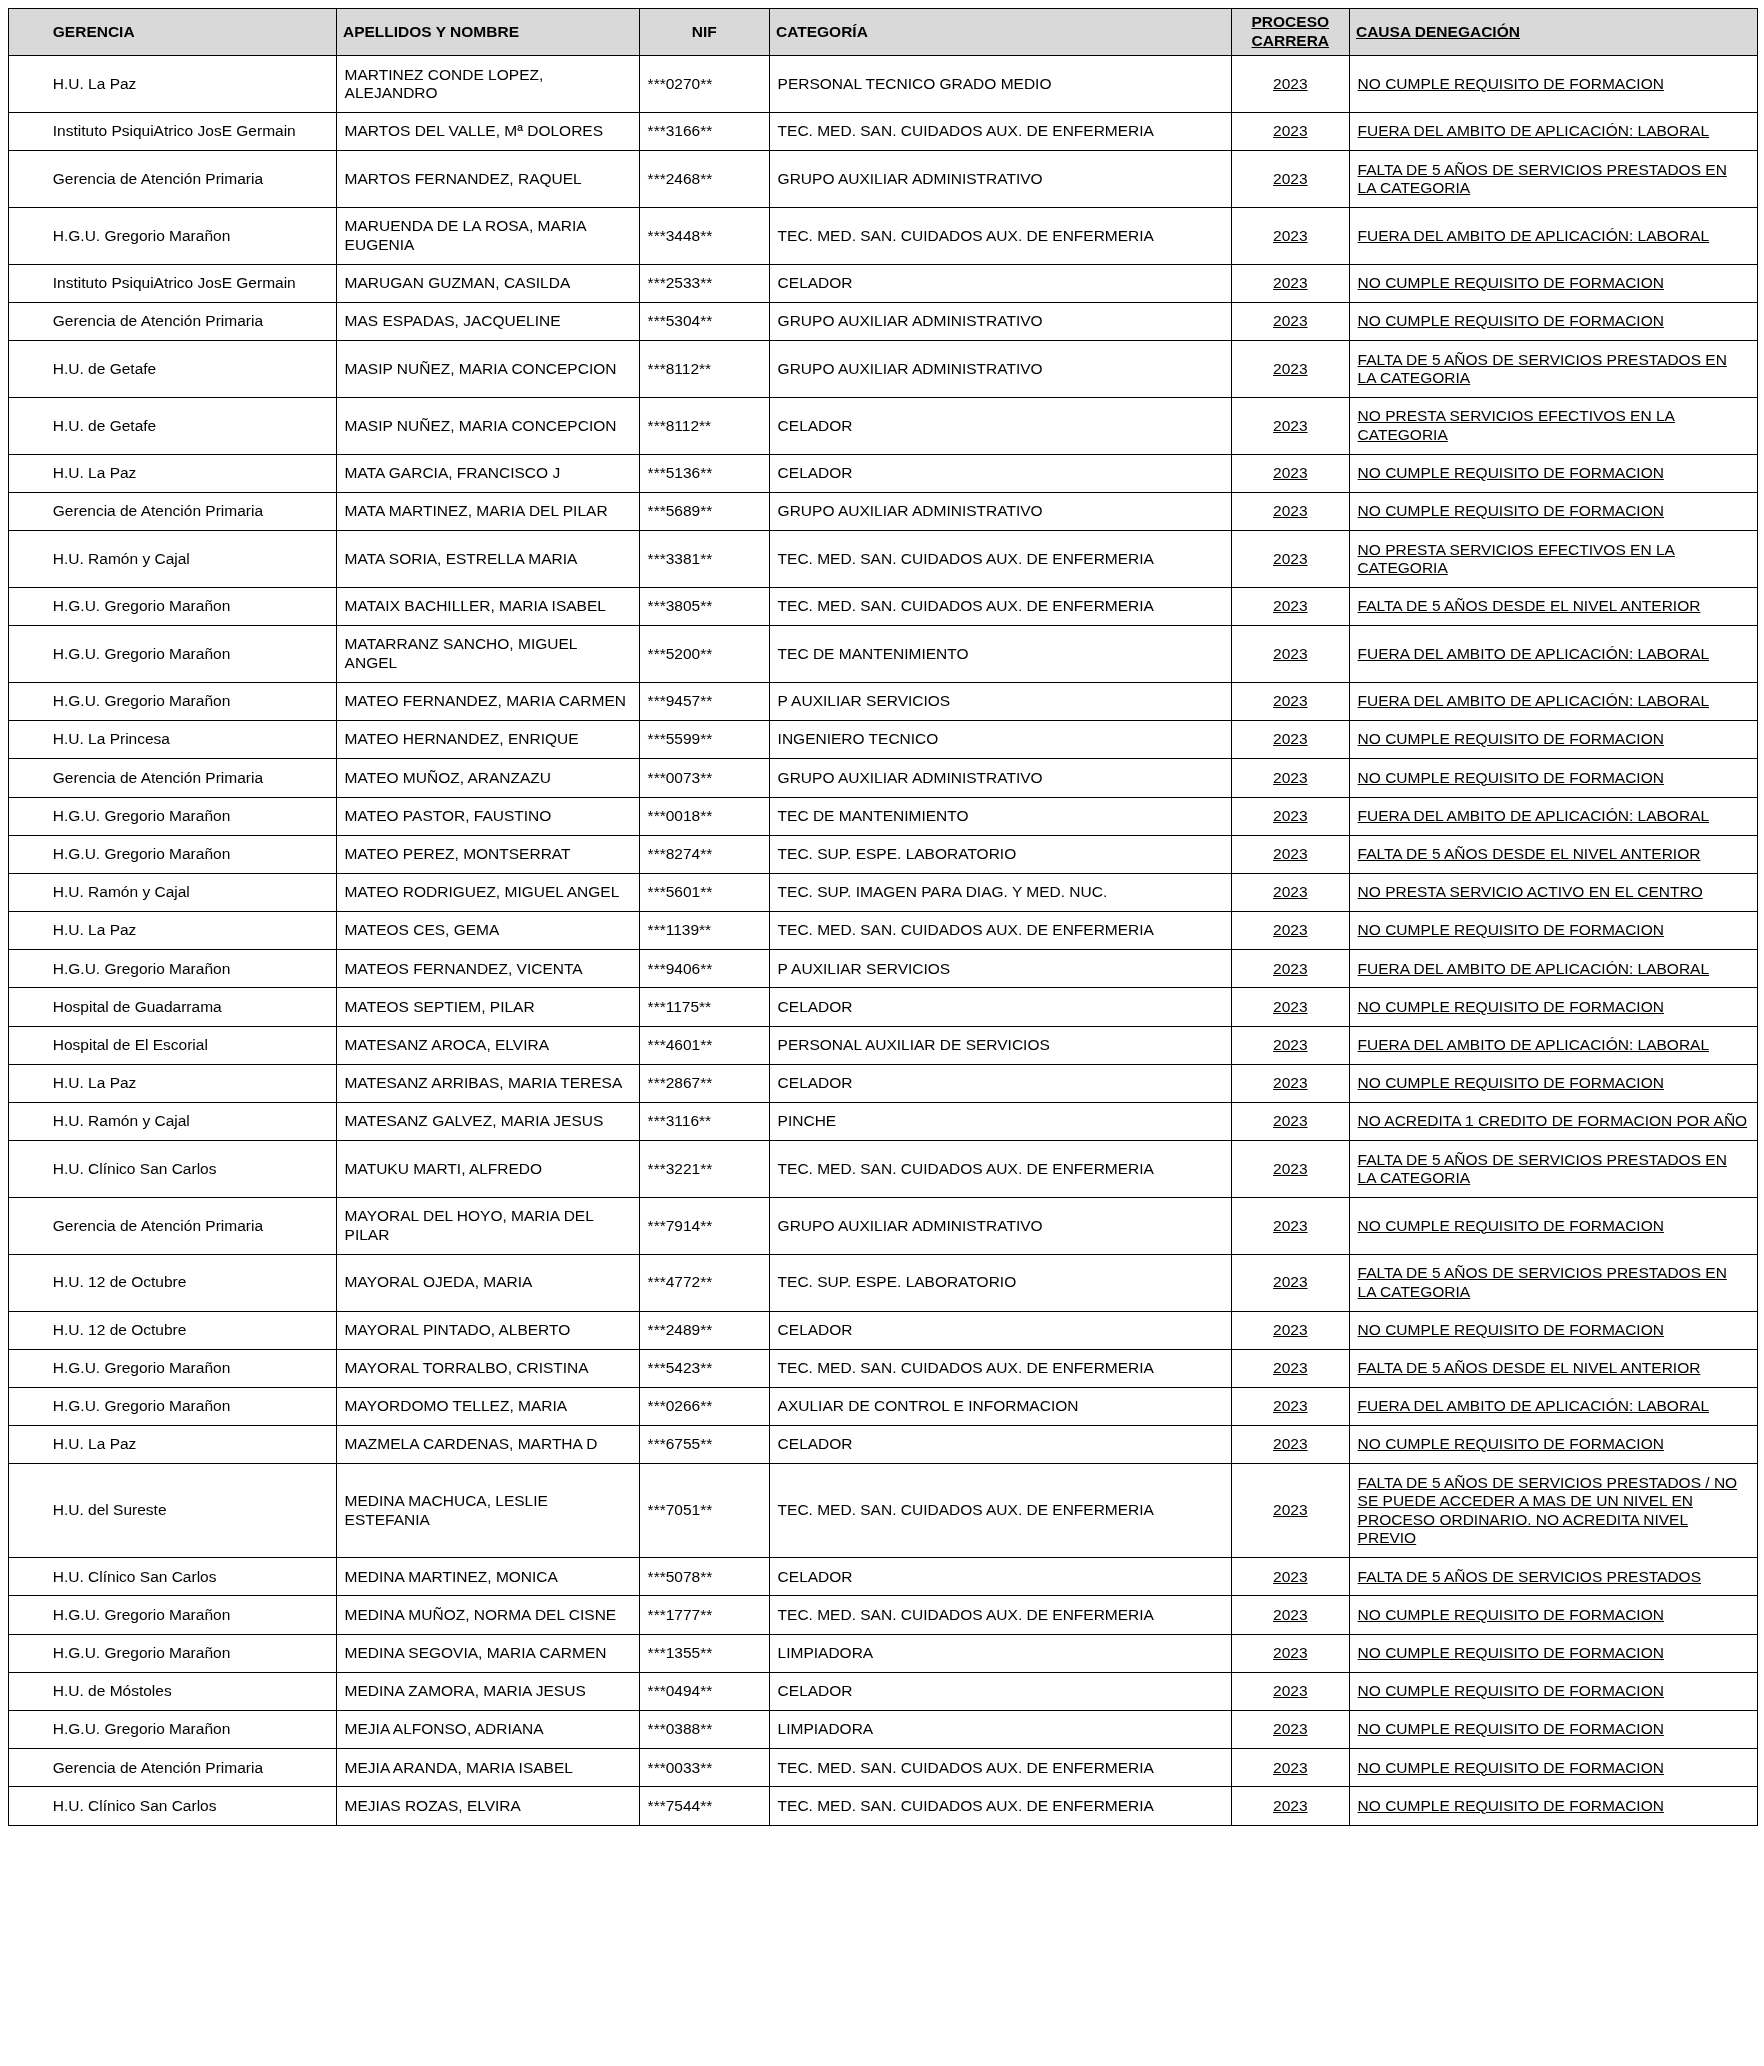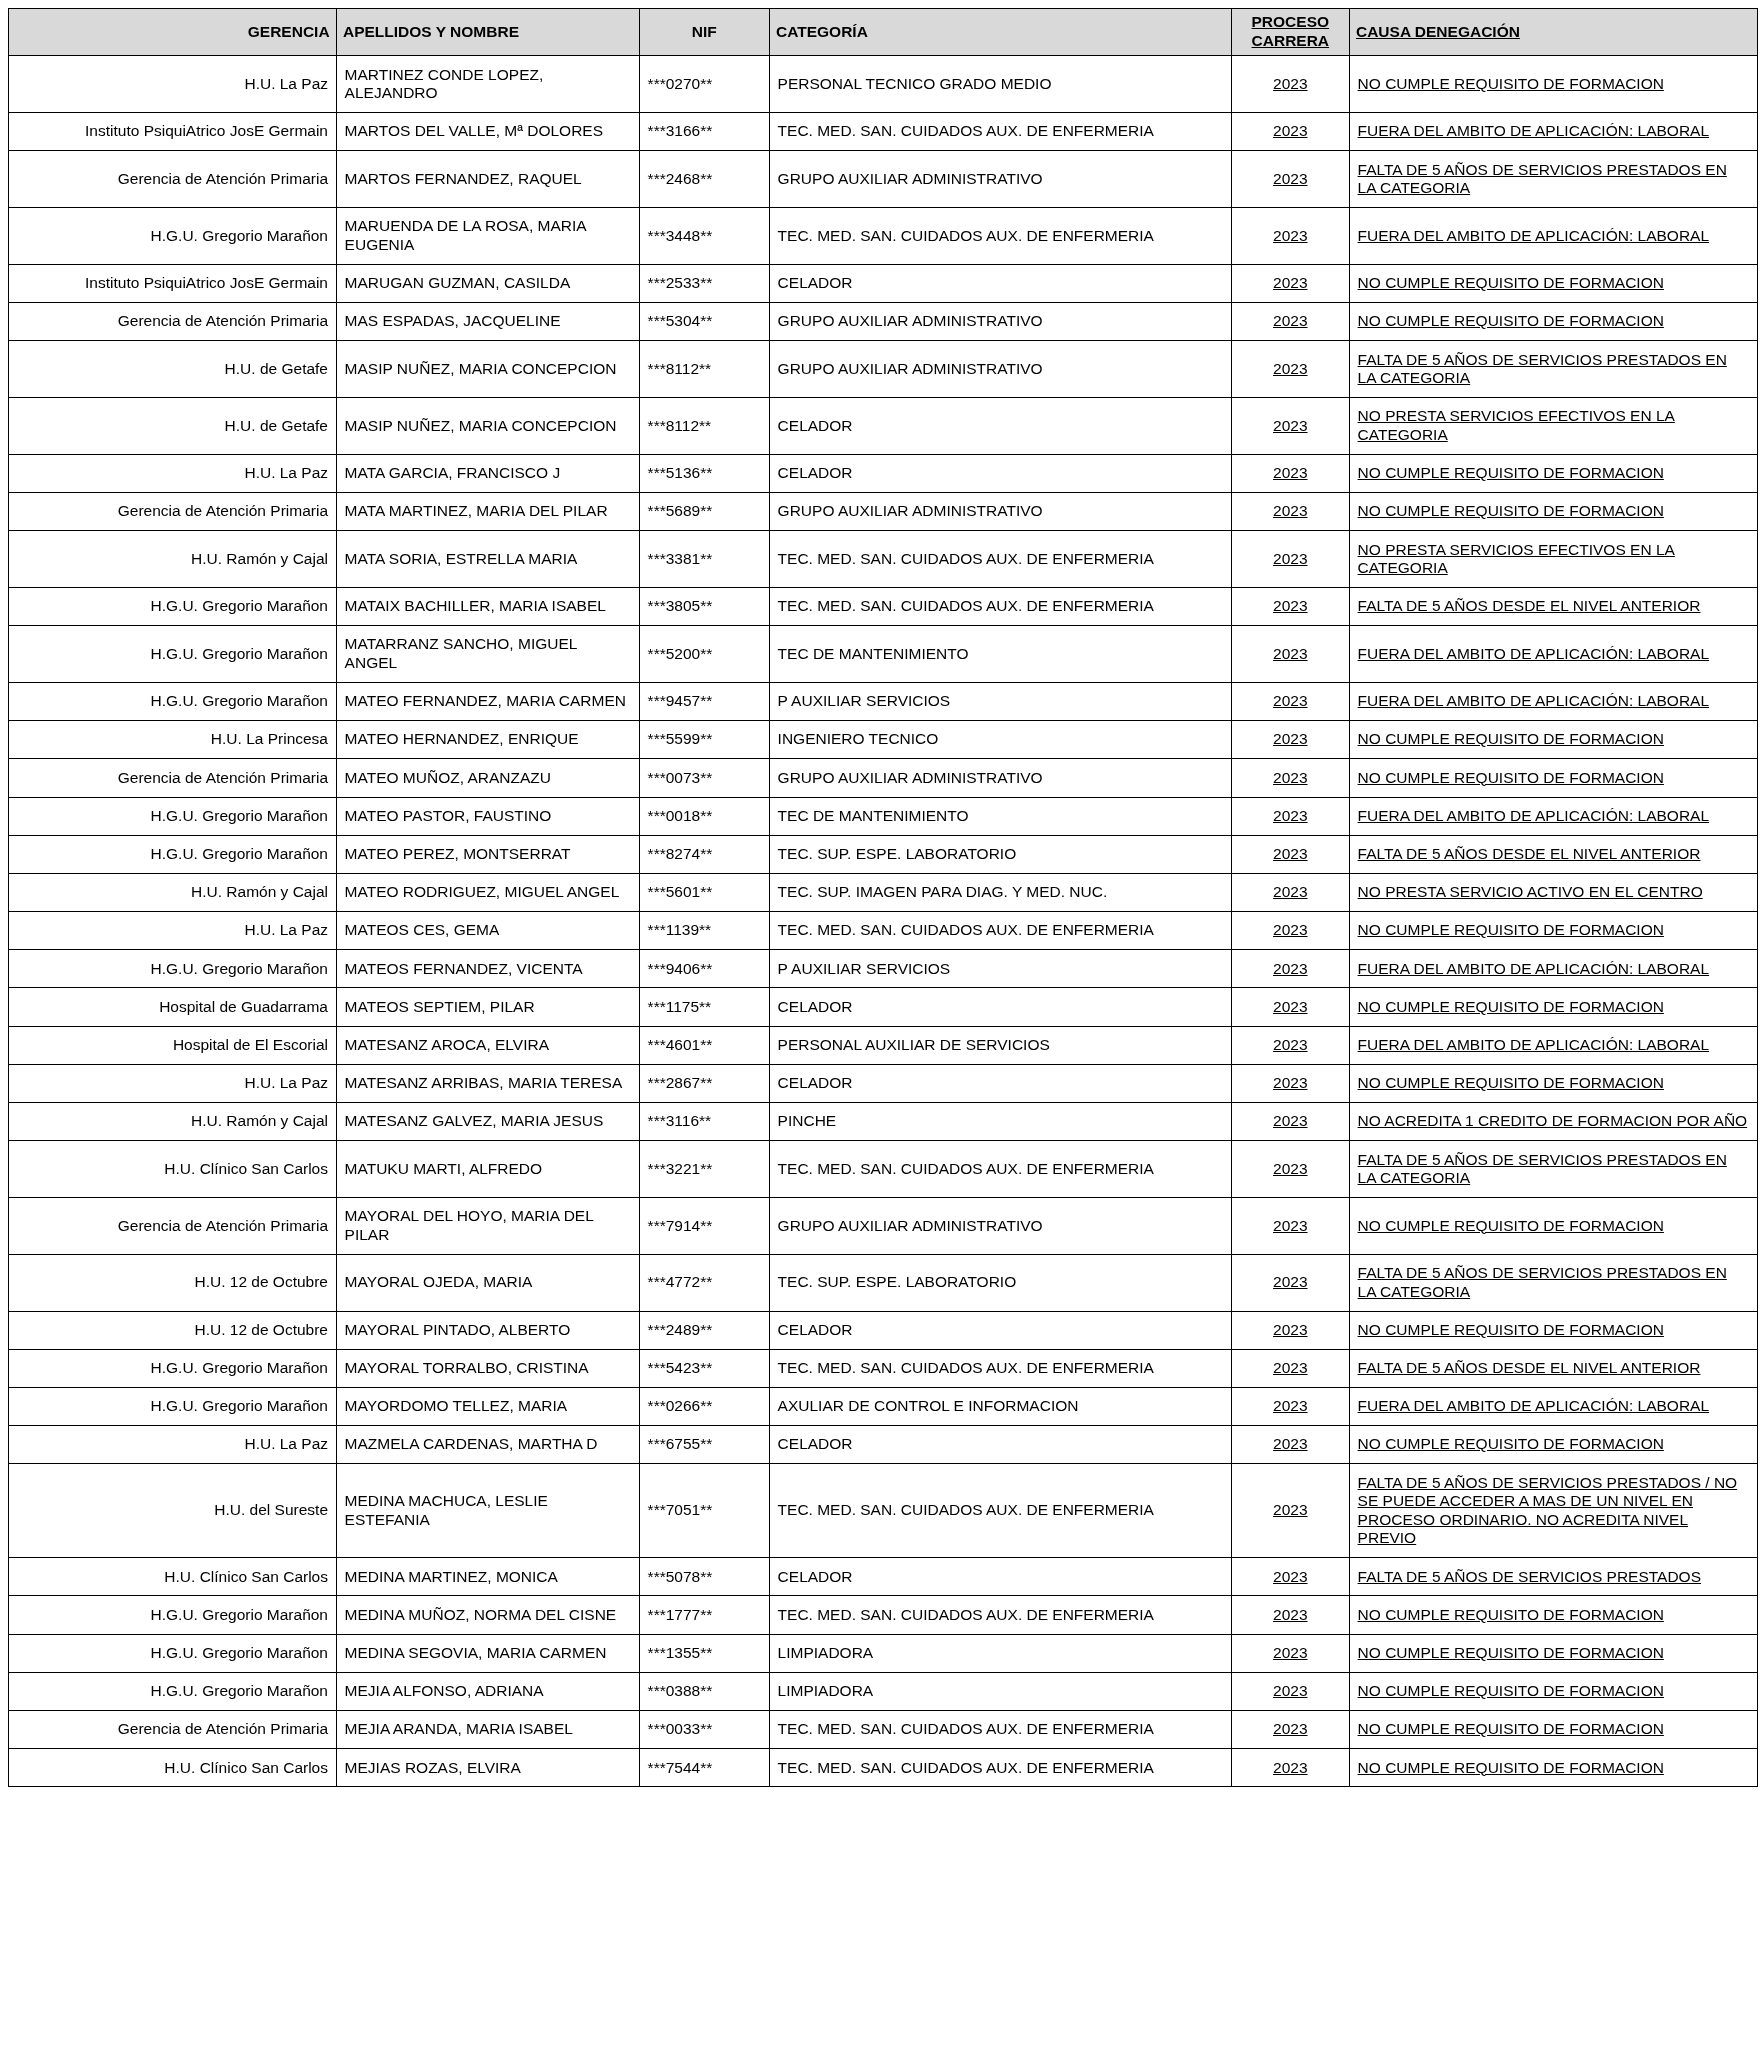--- a/index.html
+++ b/index.html
@@ -32,21 +32,21 @@
   th {
     background: var(--header-bg, #d9d9d9);
     font-weight: bold;
     text-align: center;
     padding: 4.7px 6.2px;
     height: 37px;
   }
   td {
     padding: 9.3px 7.8px;
   }
-  .col-gerencia   { text-align: right; padding-left: 44px; }
+  .col-gerencia   { text-align: left; padding-left: 44px; }
   .col-apellidos  { text-align: left; }
   .col-nif        { }
   .col-categoria  { text-align: left; }
   .col-proceso    { text-align: center; text-decoration: underline; }
   .col-causa      { text-align: left; text-decoration: underline; }
 </style>
 </head>
 <body>
 
 <div class="page">
@@ -352,20 +352,28 @@
         </tr>
         <tr>
           <td class="col-gerencia">H.G.U. Gregorio Marañon</td>
           <td class="col-apellidos">MEDINA SEGOVIA, MARIA CARMEN</td>
           <td class="col-nif">***1355**</td>
           <td class="col-categoria">LIMPIADORA</td>
           <td class="col-proceso">2023</td>
           <td class="col-causa">NO CUMPLE REQUISITO DE FORMACION</td>
         </tr>
         <tr>
+          <td class="col-gerencia">H.U. de Móstoles</td>
+          <td class="col-apellidos">MEDINA ZAMORA, MARIA JESUS</td>
+          <td class="col-nif">***0494**</td>
+          <td class="col-categoria">CELADOR</td>
+          <td class="col-proceso">2023</td>
+          <td class="col-causa">NO CUMPLE REQUISITO DE FORMACION</td>
+        </tr>
+        <tr>
           <td class="col-gerencia">H.G.U. Gregorio Marañon</td>
           <td class="col-apellidos">MEJIA ALFONSO, ADRIANA</td>
           <td class="col-nif">***0388**</td>
           <td class="col-categoria">LIMPIADORA</td>
           <td class="col-proceso">2023</td>
           <td class="col-causa">NO CUMPLE REQUISITO DE FORMACION</td>
         </tr>
         <tr>
           <td class="col-gerencia">Gerencia de Atención Primaria</td>
           <td class="col-apellidos">MEJIA ARANDA, MARIA ISABEL</td>

